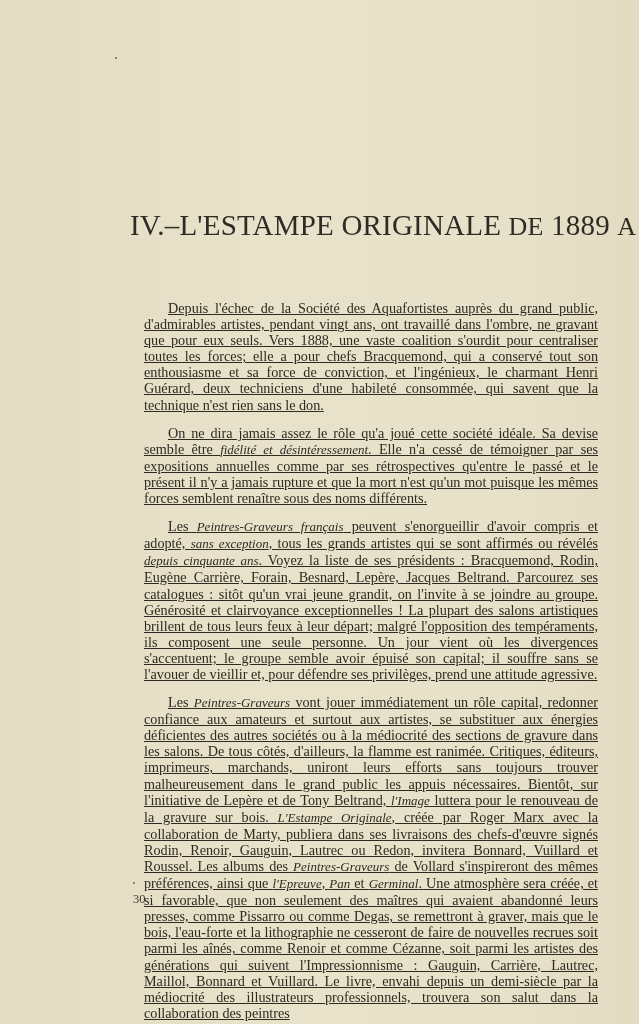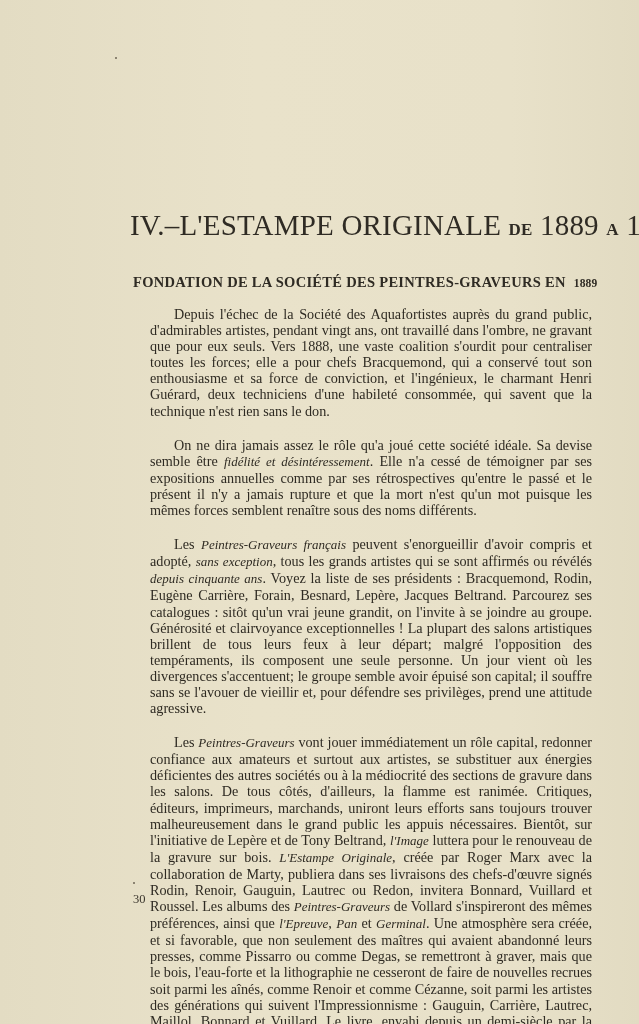--- a/index.html
+++ b/index.html
@@ -26,22 +26,21 @@
       left: 130px;
       top: 190px;
       width: 480px;
       white-space: nowrap;
       font-size: 29px;
       letter-spacing: 0.2px;
       color: #2f2b24;
       font-weight: normal;
     }
     .title .smallcaps {
-      font-size: 17px;
-      font-weight: bold;
+      font-size: 26px;
     }
     .subtitle {
       position: absolute;
       left: 133px;
       top: 262px;
       width: 480px;
       white-space: nowrap;
       font-size: 14.5px;
       letter-spacing: 0.3px;
       color: #2f2b24;
@@ -53,23 +52,24 @@
     .body-text {
       position: absolute;
       left: 132px;
       top: 288px;
       width: 478px;
       font-size: 14.2px;
       line-height: 16.1px;
       text-align: justify;
     }
     .body-text p {
-      margin: 18px;
+      margin: 12px;
       text-indent: 24px;
       text-align: justify;
+      text-decoration: underline;
     }
     .body-text p + p {
       margin-top: 1px;
     }
     .body-text i { font-style: italic; font-size: 13px; }
     .page-number {
       position: absolute;
       left: 133px;
       top: 892px;
       font-size: 12.5px;
@@ -82,21 +82,20 @@
       border-radius: 50%;
     }
   </style>
 </head>
 <body>
 
 <div class="page">
 
   <h1 class="title"><span>IV.</span><span>–</span><span>L'ESTAMPE ORIGINALE</span> <span class="smallcaps">DE</span> <span>1889</span> <span class="smallcaps">A</span> <span>1914</span></h1>
 
-  <h2 class="subtitle"><span>FONDATION DE LA SOCIÉTÉ DES PEINTRES-GRAVEURS EN</span>&nbsp; <span class="small">1889</span></h2>
 
   <div class="body-text">
     <p><span>Depuis l'échec de la Société des Aquafortistes auprès du grand public, d'admirables artistes, pendant vingt ans, ont travaillé dans l'ombre, ne gravant que pour eux seuls. Vers 1888, une vaste coalition s'ourdit pour centraliser toutes les forces; elle a pour chefs Bracquemond, qui a conservé tout son enthousiasme et sa force de conviction, et l'ingénieux, le charmant Henri Guérard, deux techniciens d'une habileté consommée, qui savent que la technique n'est rien sans le don.</span></p>
     <p><span>On ne dira jamais assez le rôle qu'a joué cette société idéale. Sa devise semble être </span><i>fidélité et désintéressement</i><span>. Elle n'a cessé de témoigner par ses expositions annuelles comme par ses rétrospectives qu'entre le passé et le présent il n'y a jamais rupture et que la mort n'est qu'un mot puisque les mêmes forces semblent renaître sous des noms différents.</span></p>
     <p><span>Les </span><i>Peintres-Graveurs français</i><span> peuvent s'enorgueillir d'avoir compris et adopté, </span><i>sans exception</i><span>, tous les grands artistes qui se sont affirmés ou révélés </span><i>depuis cinquante ans</i><span>. Voyez la liste de ses présidents : Bracquemond, Rodin, Eugène Carrière, Forain, Besnard, Lepère, Jacques Beltrand. Parcourez ses catalogues : sitôt qu'un vrai jeune grandit, on l'invite à se joindre au groupe. Générosité et clairvoyance exceptionnelles ! La plupart des salons artistiques brillent de tous leurs feux à leur départ; malgré l'opposition des tempéraments, ils composent une seule personne. Un jour vient où les divergences s'accentuent; le groupe semble avoir épuisé son capital; il souffre sans se l'avouer de vieillir et, pour défendre ses privilèges, prend une attitude agressive.</span></p>
     <p><span>Les </span><i>Peintres-Graveurs</i><span> vont jouer immédiatement un rôle capital, redonner confiance aux amateurs et surtout aux artistes, se substituer aux énergies déficientes des autres sociétés ou à la médiocrité des sections de gravure dans les salons. De tous côtés, d'ailleurs, la flamme est ranimée. Critiques, éditeurs, imprimeurs, marchands, uniront leurs efforts sans toujours trouver malheureusement dans le grand public les appuis nécessaires. Bientôt, sur l'initiative de Lepère et de Tony Beltrand, </span><i>l'Image</i><span> luttera pour le renouveau de la gravure sur bois. </span><i>L'Estampe Originale</i><span>, créée par Roger Marx avec la collaboration de Marty, publiera dans ses livraisons des chefs-d'œuvre signés Rodin, Renoir, Gauguin, Lautrec ou Redon, invitera Bonnard, Vuillard et Roussel. Les albums des </span><i>Peintres-Graveurs</i><span> de Vollard s'inspireront des mêmes préférences, ainsi que </span><i>l'Epreuve</i><span>, </span><i>Pan</i><span> et </span><i>Germinal</i><span>. Une atmosphère sera créée, et si favorable, que non seulement des maîtres qui avaient abandonné leurs presses, comme Pissarro ou comme Degas, se remettront à graver, mais que le bois, l'eau-forte et la lithographie ne cesseront de faire de nouvelles recrues soit parmi les aînés, comme Renoir et comme Cézanne, soit parmi les artistes des générations qui suivent l'Impressionnisme : Gauguin, Carrière, Lautrec, Maillol, Bonnard et Vuillard. Le livre, envahi depuis un demi-siècle par la médiocrité des illustrateurs professionnels, trouvera son salut dans la collaboration des peintres</span></p>
   </div>
 
   <div class="speck" style="left:133px; top:882px;"></div>
   <div class="speck" style="left:115px; top:57px;"></div>

